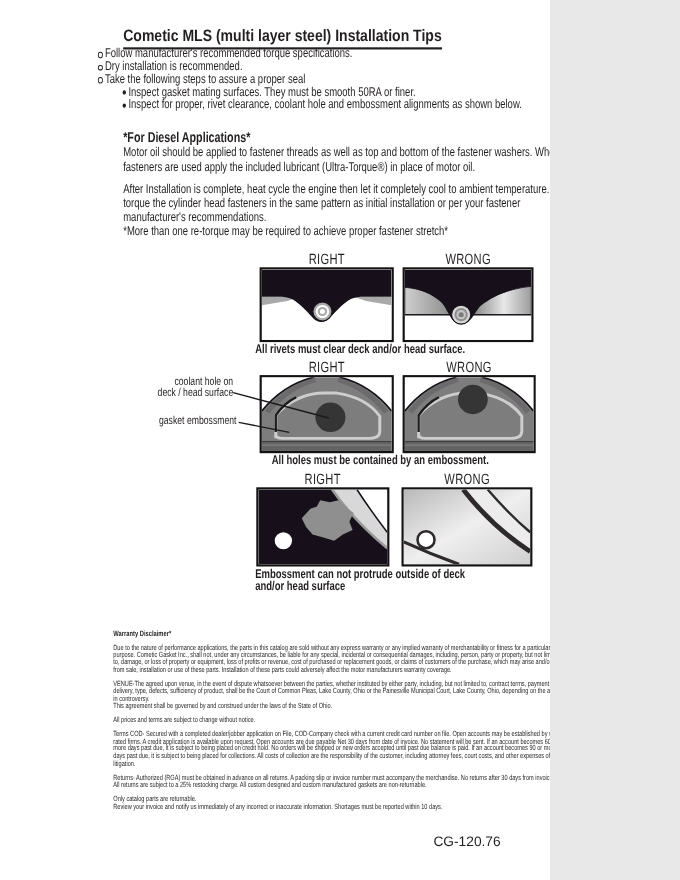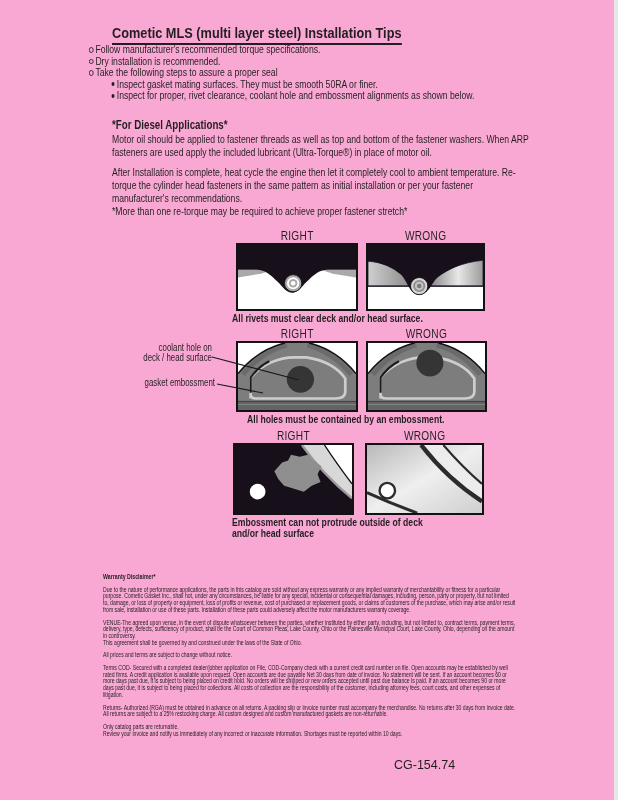--- a/index.html
+++ b/index.html
@@ -1,16 +1,16 @@
 <!DOCTYPE html>
 <html><head>
 <meta charset="utf-8">
 <style>
   html,body{margin:0;padding:0;background:#e8e8e8;}
-  .page{position:relative;width:614px;height:800px;background:#f9a8d4;overflow:hidden;
+  .page{position:relative;width:500px;height:800px;background:#ffffff;overflow:hidden;
         font-family:"Liberation Sans",sans-serif;color:#231f20;}
   .abs{position:absolute;}
   .cx75{transform:scaleX(0.75);transform-origin:0 0;}
   .cx75r{transform:scaleX(0.75);transform-origin:100% 0;}
   .cx85{transform:scaleX(0.85);transform-origin:0 0;}
 
   
   .title-wrap{left:112px;top:24px;width:480px;}
   .title{display:inline-block;font-size:15px;font-weight:bold;
          border-bottom:2px solid #231f20;padding-bottom:2px;white-space:nowrap;}
@@ -214,15 +214,15 @@
     <p>Due to the nature of performance applications, the parts in this catalog are sold without any express warranty or any implied warranty of merchantability or fitness for a particular purpose.  Cometic Gasket Inc., shall not, under any circumstances, be liable for any special, incidental or consequential damages, including, person, party or property, but not limited to, damage, or loss of property or equipment, loss of profits or revenue, cost of purchased or replacement goods, or claims of customers of the purchase, which may arise and/or result from sale, installation or use of these parts.  Installation of these parts could adversely affect the motor manufacturers warranty coverage.</p>
     <p>VENUE-The agreed upon venue, in the event of dispute whatsoever between the parties, whether instituted by either party, including, but not limited to, contract terms, payment terms, delivery, type, defects, sufficiency of product, shall be the Court of Common Pleas, Lake County, Ohio or the Painesville Municipal Court, Lake County, Ohio, depending on the amount in controversy.
 This agreement shall be governed by and construed under the laws of the State of Ohio.</p>
     <p>All prices and terms are subject to change without notice.</p>
     <p>Terms COD- Secured with a completed dealer/jobber application on File, COD-Company check with a current credit card number on file.  Open accounts may be established by well rated firms.  A credit application is available upon request.  Open accounts are due payable Net 30 days from date of invoice.  No statement will be sent.  If an account becomes 60 or more days past due, it is subject to being placed on credit hold.  No orders will be shipped or new orders accepted until past due balance is paid.  If an account becomes 90 or more days past due, it is subject to being placed for collections.  All costs of collection are the responsibility of the customer, including attorney fees, court costs, and other expenses of litigation.</p>
     <p>Returns- Authorized (RGA) must be obtained in advance on all returns.  A packing slip or invoice number must accompany the merchandise.  No returns after 30 days from invoice date.  All returns are subject to a 25% restocking charge.  All custom designed and custom manufactured gaskets are non-returnable.</p>
     <p>Only catalog parts are returnable.
 Review your invoice and notify us immediately of any incorrect or inaccurate information.  Shortages must be reported within 10 days.</p>
   </div>
 
-  <div class="abs pagenum">CG-154.74</div>
+  <div class="abs pagenum">CG-120.76</div>
 
 </div>
 
 </body></html>

